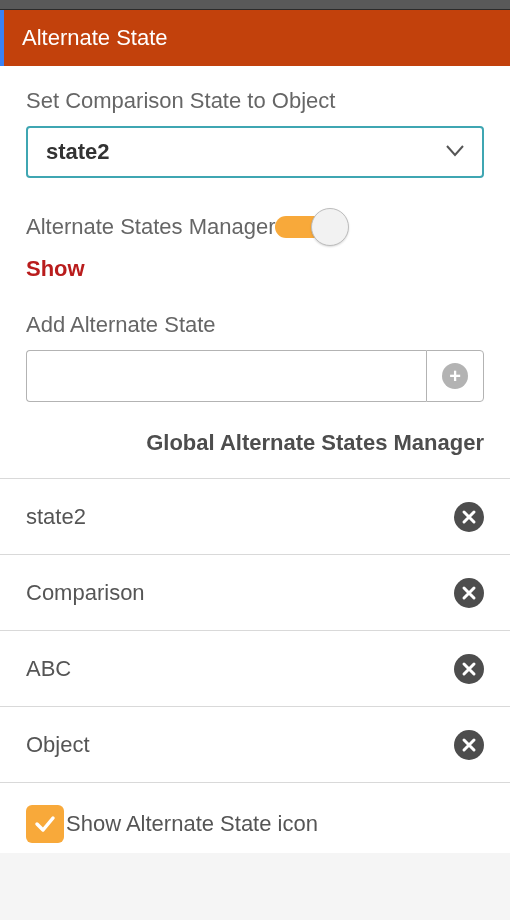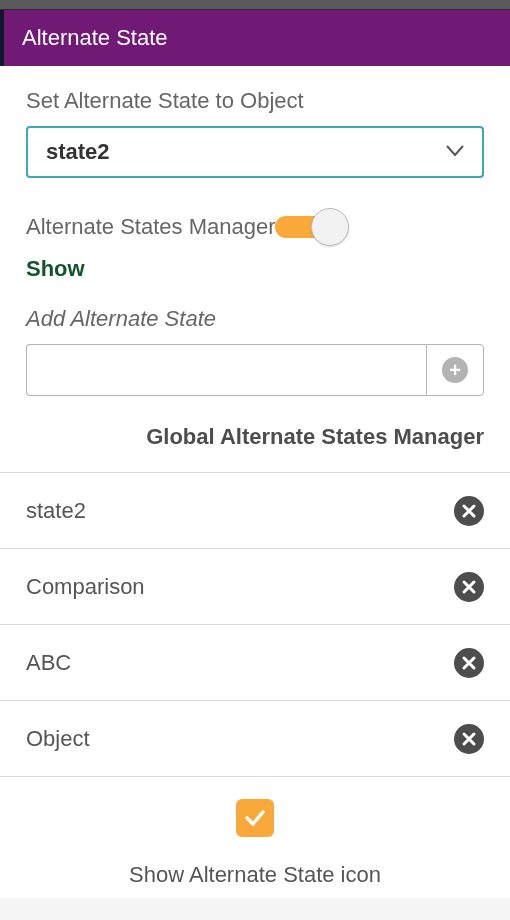--- a/index.html
+++ b/index.html
@@ -13,28 +13,28 @@
   .panel {
     width: 510px;
     background: #fff;
   }
   .top-sliver {
     height: 10px;
     background: #595959;
     border-bottom: 1px solid #2b2b2b;
   }
   .header {
-    background: #701a75;
+    background: #c2410c;
     color: #fff;
     height: 56px;
     display: flex;
     align-items: center;
     padding: 0 18px;
     font-size: 22px;
-    border-left: 4px solid #0f172a;
+    border-left: 4px solid #3b82f6;
   }
   .section {
     padding: 22px 26px 0 26px;
   }
   .label {
     font-size: 22px;
     color: #666;
     margin-bottom: 12px;
   }
   .dropdown {
@@ -83,21 +83,21 @@
     width: 38px;
     height: 38px;
     background: #f2f2f2;
     border: 1px solid #bdbdbd;
     border-radius: 50%;
     box-shadow: 0 1px 2px rgba(0,0,0,0.15);
   }
   .show-label {
     font-size: 22px;
     font-weight: 700;
-    color: #14532d;
+    color: #b91c1c;
     margin-top: 10px;
   }
   .add-row {
     display: flex;
     margin-top: 12px;
   }
   .add-input {
     flex: 1;
     height: 52px;
     border: 1px solid #b3b3b3;
@@ -161,53 +161,52 @@
     align-items: center;
     justify-content: center;
     cursor: pointer;
     flex-shrink: 0;
   }
   .delete-icon svg { display: block; }
   .footer-row {
     display: flex;
     align-items: center;
     padding: 22px 26px 10px 26px;
-    gap: 25px;
-    flex-direction: column;
+    gap: 2px;
   }
   .checkbox {
     width: 38px;
     height: 38px;
     background: #f8a93a;
     border-radius: 6px;
     display: flex;
     align-items: center;
     justify-content: center;
     cursor: pointer;
     flex-shrink: 0;
   }
   .checkbox svg { display: block; }
   .footer-label {
     font-size: 22px;
     color: #555;
   }
-  .mt-30 { margin-top: 24px; font-style: italic; }
+  .mt-30 { margin-top: 30px; }
 </style>
 </head>
 <body>
 
 <div class="panel">
   <div class="top-sliver"></div>
 
   <div class="header">
     <span>Alternate State</span>
   </div>
 
   <div class="section">
-    <div class="label">Set Alternate State to Object</div>
+    <div class="label">Set Comparison State to Object</div>
     <div class="dropdown">
       <span class="dropdown-value">state2</span>
       <span class="dropdown-caret">
         <svg width="18" height="12" viewBox="0 0 18 12">
             <path d="M1 1 L9 10 L17 1" fill="none" stroke="#555" stroke-width="2"></path>
           </svg>
       </span>
     </div>
 
     <div class="row-toggle">

